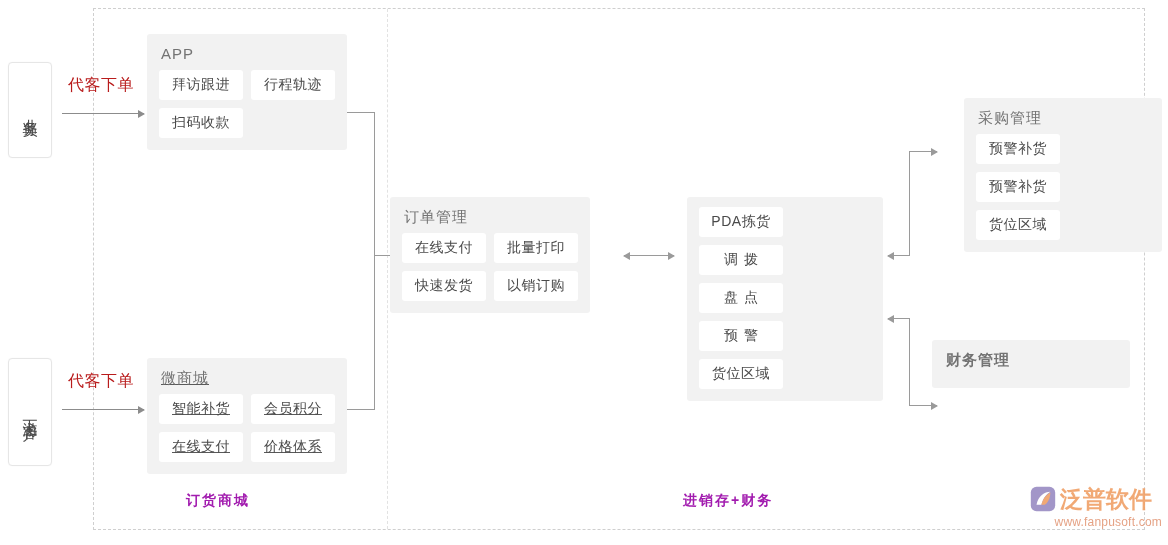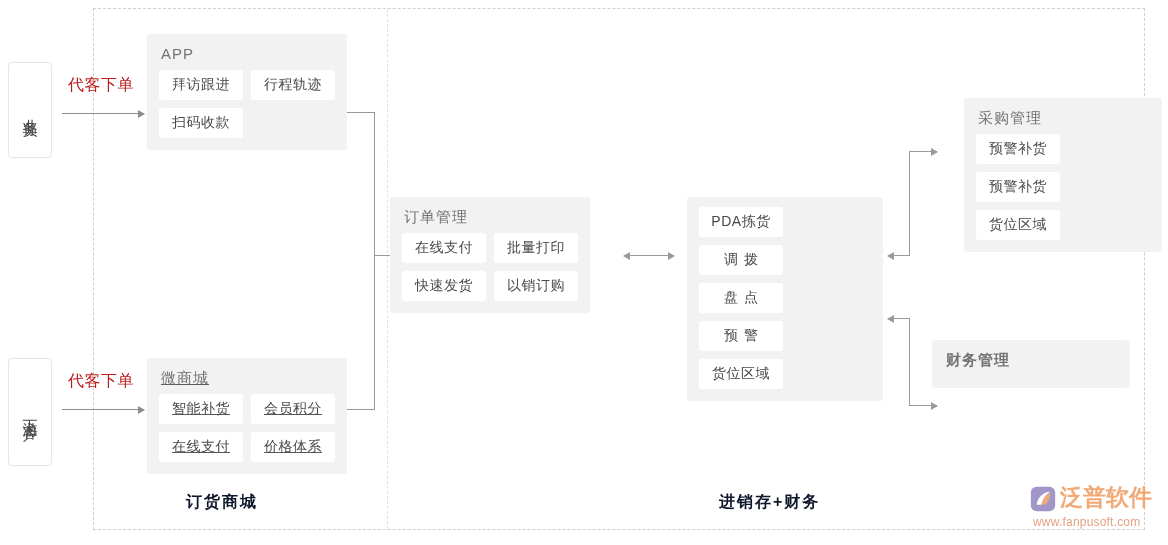--- a/index.html
+++ b/index.html
@@ -159,28 +159,28 @@
     top: -3.5px;
     width: 0; height: 0;
     border-right: 7px solid #9a9a9a;
     border-top: 4px solid transparent;
     border-bottom: 4px solid transparent;
   }
 
   
   .section-caption {
     position: absolute;
-    font-size: 16px;
+    font-size: 14px;
     font-weight: bold;
-    color: #0f172a;
+    color: #a21caf;
     letter-spacing: 2px;
     white-space: nowrap;
   }
   .caption-mall    { left: 186px; top: 492px; }
-  .caption-erp     { left: 683px; top: 492px; margin-left: 36px; }
+  .caption-erp     { left: 683px; top: 492px; }
 
   
   .watermark {
     position: absolute;
     left: 1030px;
     top: 486px;
     width: 132px;
     height: 52px;
     opacity: 0.92;
   }
@@ -194,29 +194,29 @@
     height: 26px;
     flex: 0 0 26px;
   }
   .wm-name {
     font-size: 23px;
     font-weight: bold;
     color: #f0a26a;
     letter-spacing: 0px;
     line-height: 1;
     white-space: nowrap;
-    font-family: Liberation Mono, monospace;
   }
   .wm-url {
     margin-top: 3px;
     margin-left: 3px;
     font-size: 12px;
     color: #e39a7a;
     letter-spacing: 0.2px;
     white-space: nowrap;
+    text-align: right;
   }
 </style>
 </head>
 <body>
 
 <div id="stage">
 
   <div class="outer-region"></div>
   <div class="inner-divider"></div>
 

